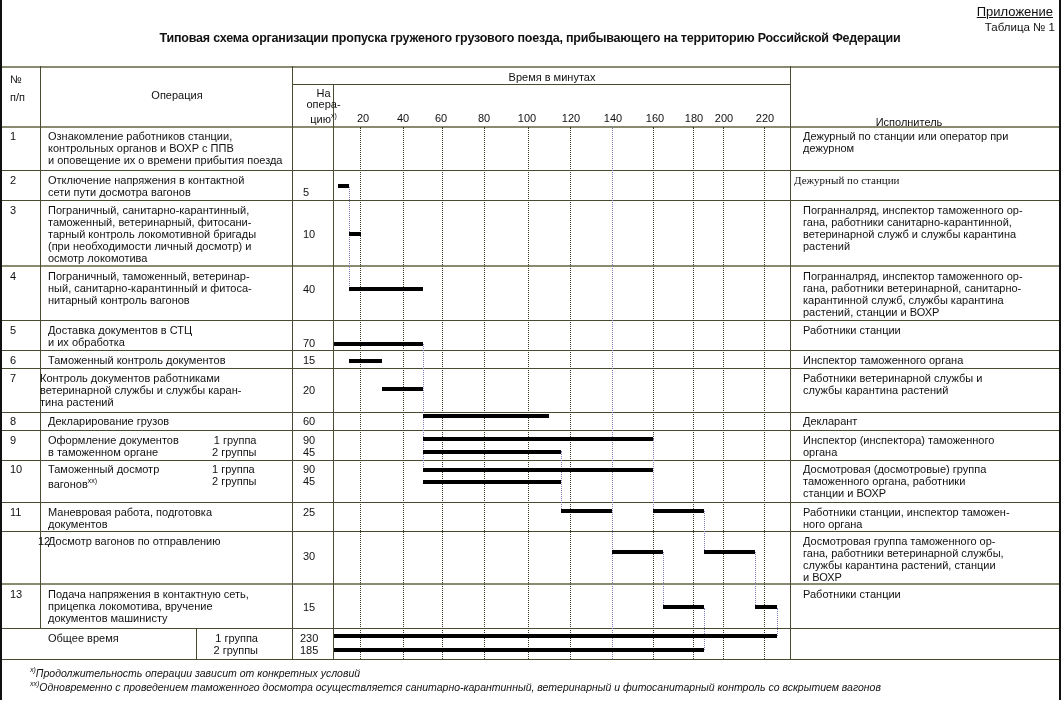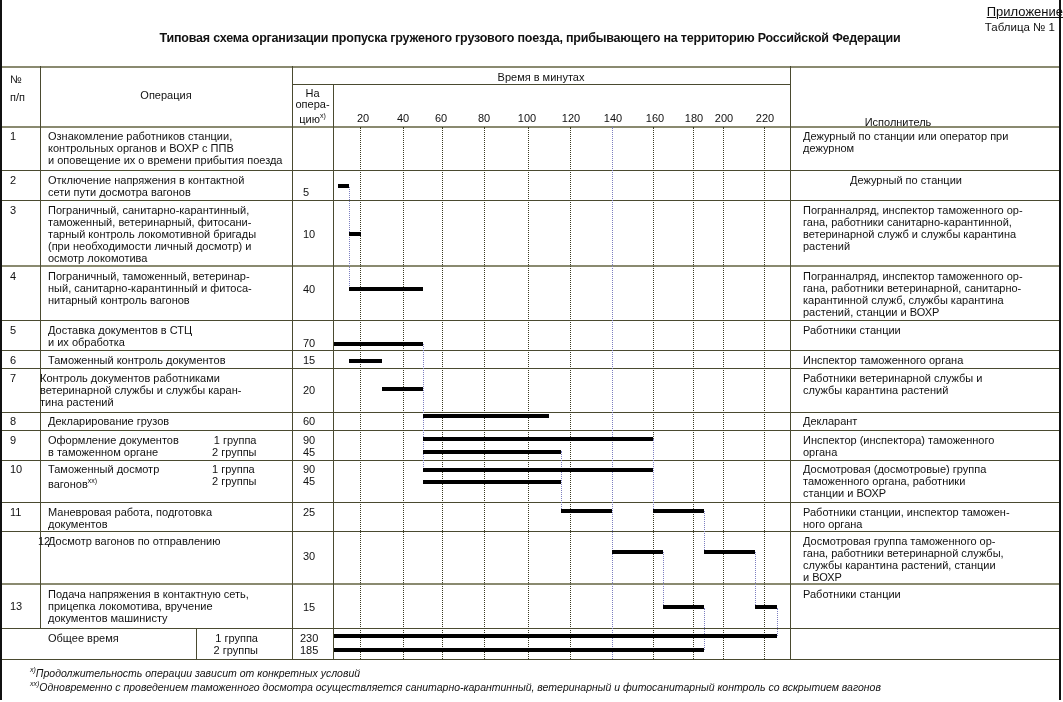--- a/index.html
+++ b/index.html
@@ -1,28 +1,28 @@
 <!DOCTYPE html>
 <html><head>
 <meta charset="utf-8">
 <style>
   html,body{margin:0;padding:0;background:#fff;}
   body{width:1063px;height:702px;position:relative;overflow:hidden;font-family:"Liberation Sans",sans-serif;color:#111;}
   .frame{position:absolute;left:0;top:0;width:1061px;height:700px;border-left:2px solid #111;border-right:2px solid #111;box-sizing:border-box;}
-  .appendix{position:absolute;right:0;top:4px;font-size:13px;text-decoration:underline;}
+  .appendix{position:absolute;right:10px;top:4px;font-size:13px;text-decoration:underline;}
   .tabno{position:absolute;right:8px;top:21px;font-size:11.5px;}
   .title{position:absolute;left:100px;width:860px;top:31px;text-align:center;font-size:12.5px;font-weight:bold;line-height:14px;letter-spacing:-0.2px;}
   .hline{position:absolute;height:0;border-top:1px solid #4a4a30;}
   .hline.thick{border-top:2px solid #8a8a70;}
   .vline{position:absolute;width:0;border-left:1px solid #4a4a30;}
   .grid{position:absolute;width:0;border-left:1px dotted #3a3a22;}
   .conn{position:absolute;width:0;border-left:1px dotted #7d7fc0;}
   .bar{position:absolute;height:4px;background:#000;}
   .txt{position:absolute;font-size:11px;line-height:12px;white-space:pre-line;}
-  .hdr{position:absolute;font-size:11px;line-height:12px;text-align:center;}
+  .hdr{position:absolute;font-size:11px;line-height:12px;text-align:center;padding-left:11px;}
   .tick{position:absolute;font-size:11px;top:112px;width:30px;text-align:center;}
   .foot{position:absolute;left:30px;font-size:10.5px;font-style:italic;}
   sup{font-size:7px;}
 </style>
 </head>
 <body>
 
 <div class="frame"></div>
 
 <div class="appendix">Приложение</div>
@@ -92,21 +92,21 @@
 <div class="txt" style="left:48px;top:130px;">Ознакомление работников станции,
 контрольных органов и ВОХР с ППВ
 и оповещение их о времени прибытия поезда</div>
 <div class="txt" style="left:803px;top:130px;">Дежурный по станции или оператор при
 дежурном</div>
 
 <div class="txt" style="left:10px;top:174px;">2</div>
 <div class="txt" style="left:48px;top:174px;">Отключение напряжения в контактной
 сети пути досмотра вагонов</div>
 <div class="txt" style="left:303px;top:186px;">5</div>
-<div class="txt" style="left:850px;top:174px;">Дежурный по станции</div>
+<div class="txt" style="left:794px;top:174px;font-family:Liberation Serif, serif;">Дежурный по станции</div>
 
 <div class="txt" style="left:10px;top:204px;">3</div>
 <div class="txt" style="left:48px;top:204px;">Пограничный, санитарно-карантинный,
 таможенный, ветеринарный, фитосани-
 тарный контроль локомотивной бригады
 (при необходимости личный досмотр) и
 осмотр локомотива</div>
 <div class="txt" style="left:303px;top:228px;">10</div>
 <div class="txt" style="left:803px;top:204px;">Погранналряд, инспектор таможенного ор-
 гана, работники санитарно-карантинной,
@@ -176,21 +176,21 @@
 ного органа</div>
 
 <div class="txt" style="left:10px;top:535px;margin-left:28px;">12</div>
 <div class="txt" style="left:48px;top:535px;">Досмотр вагонов по отправлению</div>
 <div class="txt" style="left:303px;top:550px;">30</div>
 <div class="txt" style="left:803px;top:535px;">Досмотровая группа таможенного ор-
 гана, работники ветеринарной службы,
 службы карантина растений, станции
 и ВОХР</div>
 
-<div class="txt" style="left:10px;top:600px;text-align:center;">13</div>
+<div class="txt" style="left:10px;top:588px;text-align:center;">13</div>
 <div class="txt" style="left:48px;top:588px;">Подача напряжения в контактную сеть,
 прицепка локомотива, вручение
 документов машинисту</div>
 <div class="txt" style="left:303px;top:601px;">15</div>
 <div class="txt" style="left:803px;top:588px;">Работники станции</div>
 
 <div class="txt" style="left:48px;top:632px;">Общее время</div>
 <div class="txt" style="left:206px;top:632px;width:52px;text-align:right;">1 группа
 2 группы</div>
 <div class="txt" style="left:300px;top:632px;">230

